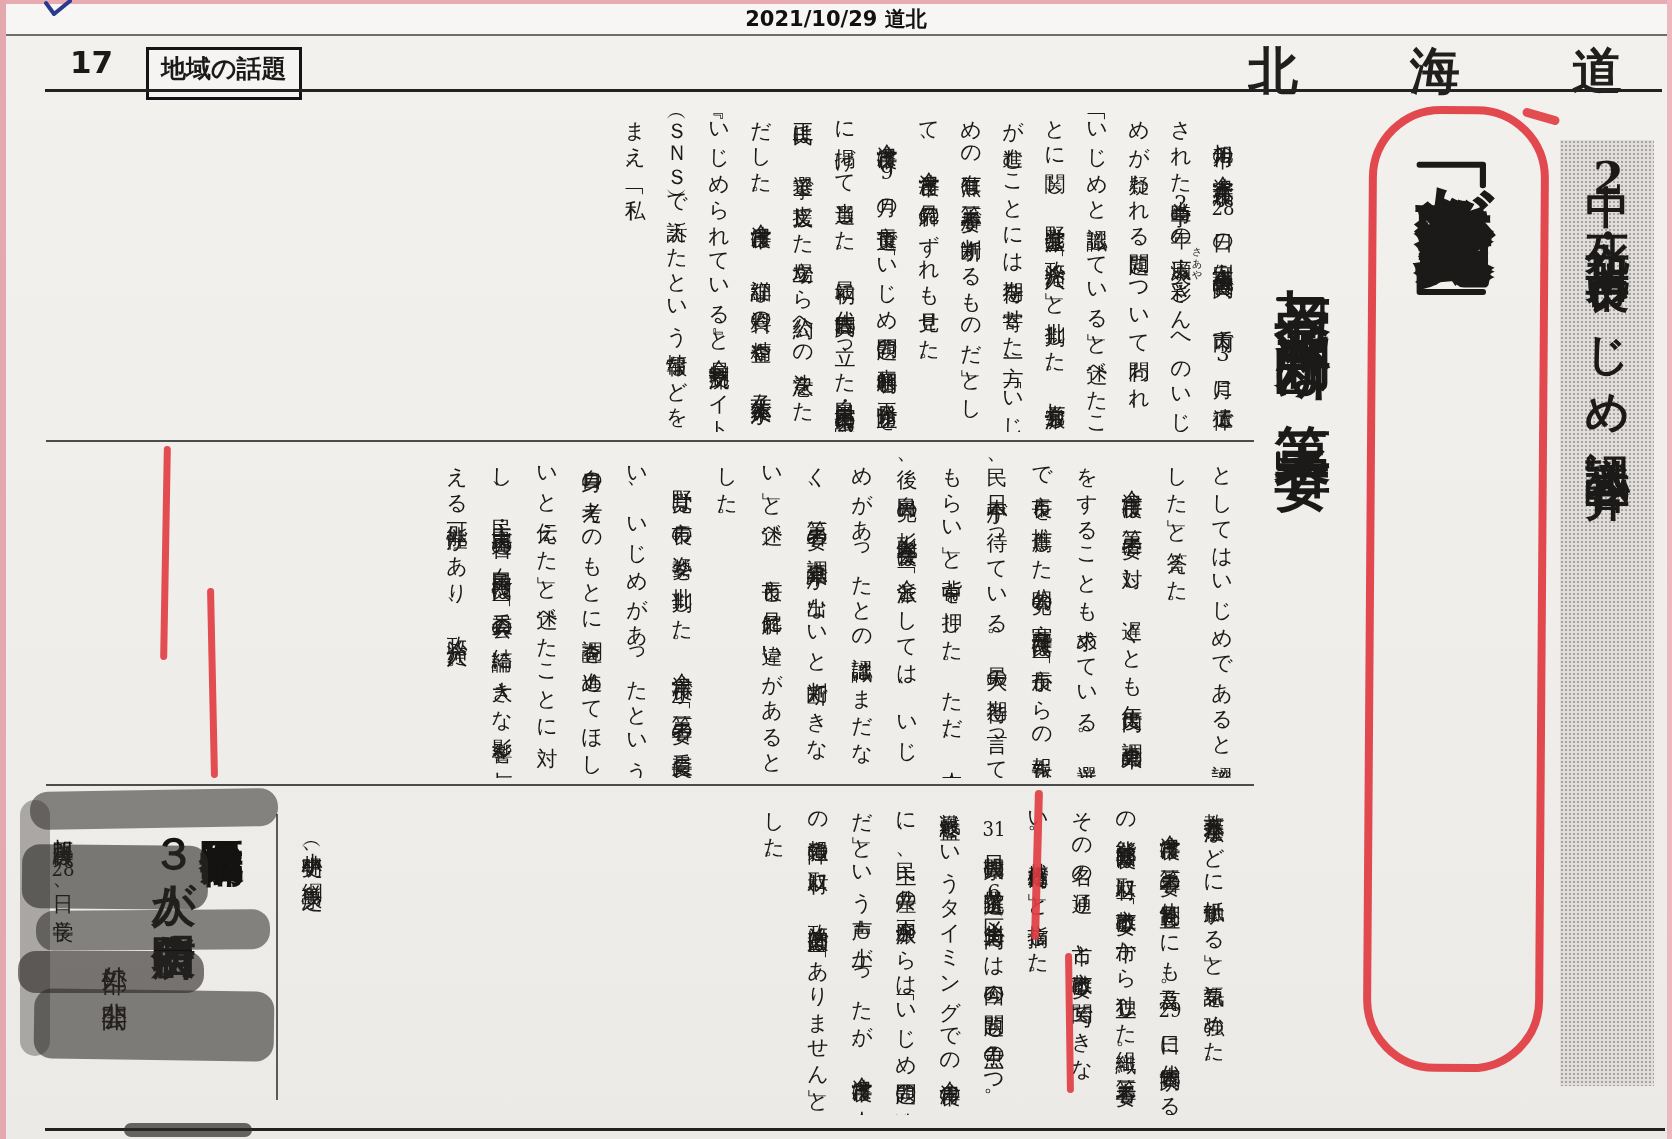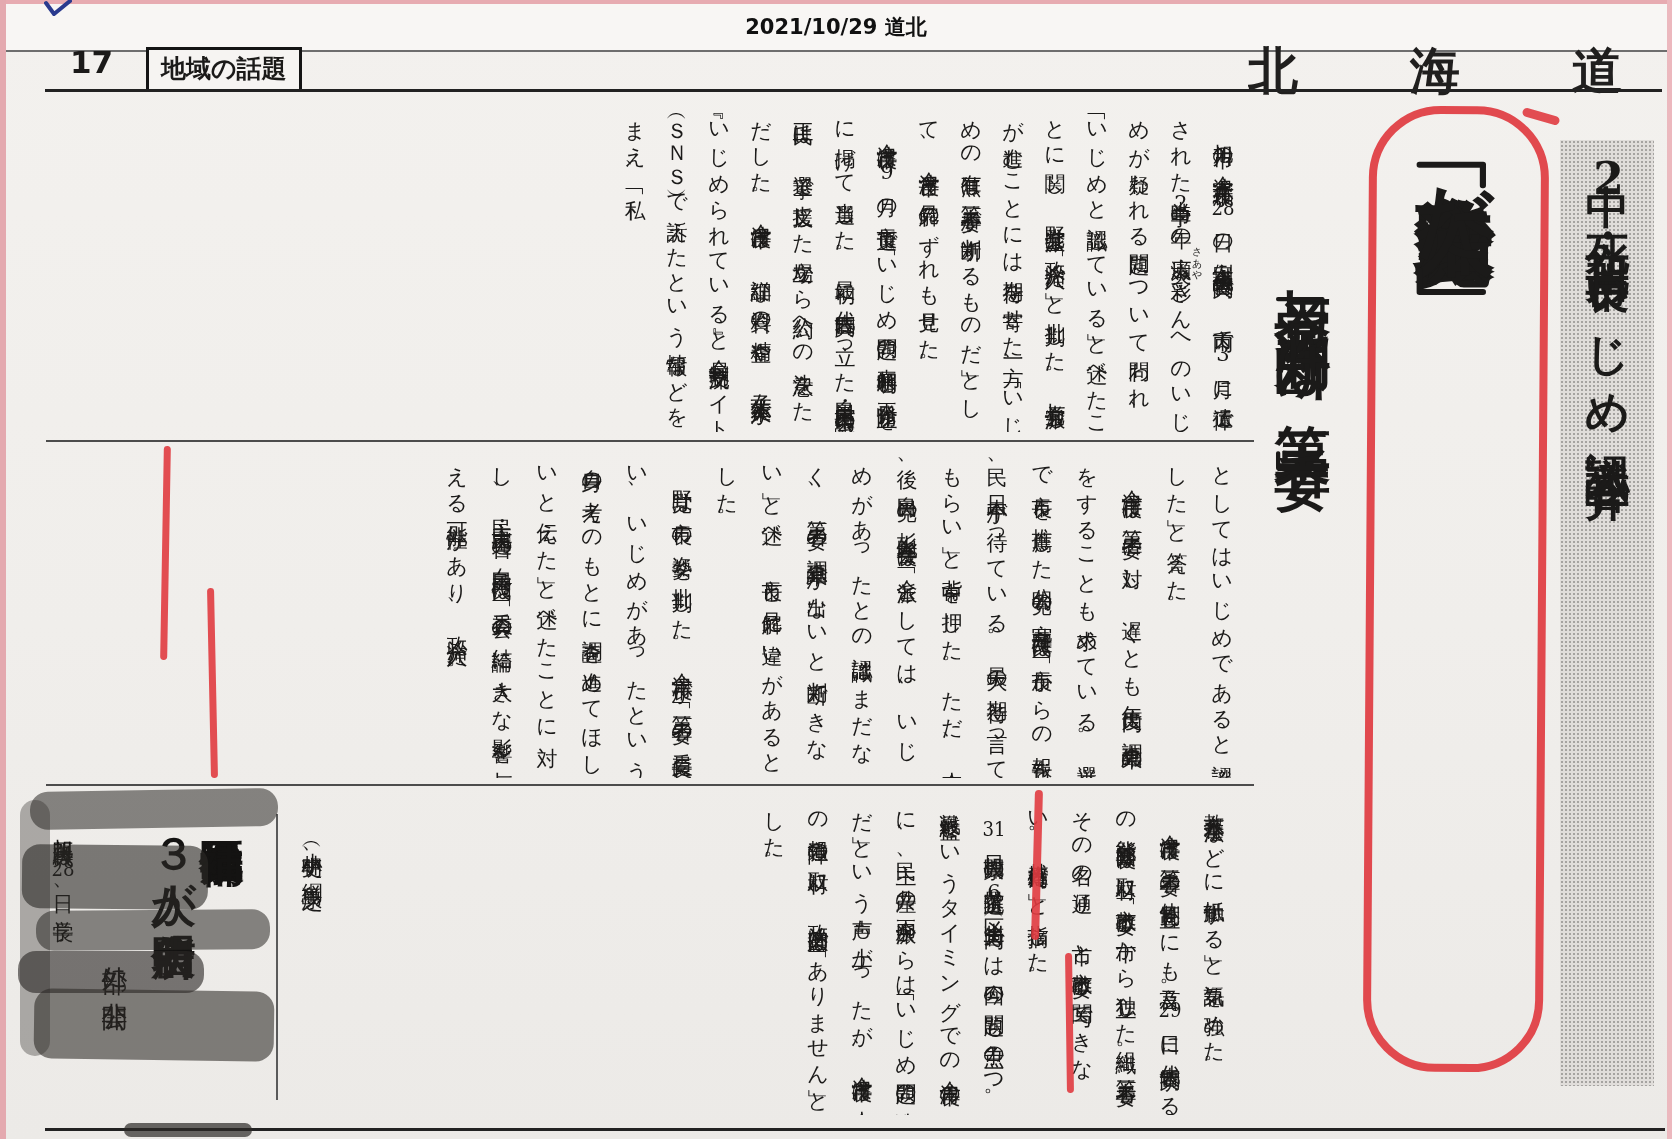--- a/index.html
+++ b/index.html
@@ -3,29 +3,29 @@
 <meta charset="utf-8">
 <style>
   html,body { margin:0; padding:0; background:#d8d6d3; }
   .page {
     position:relative; width:1672px; height:1139px; overflow:hidden;
     background:linear-gradient(180deg,#f3f1ee 0%,#f0eeeb 55%,#eceae7 100%);
     font-family:"DejaVu Serif","Liberation Serif",serif; color:#1b1a19;
   }
   .edge { position:absolute; z-index:50; }
   .titlebar {
-    position:absolute; left:0; top:0; width:1672px; height:52px; box-sizing:border-box;
+    position:absolute; left:0; top:0; width:1672px; height:36px; box-sizing:border-box;
     background:#f8f6f4; border-top:4px solid #e7abb1; border-bottom:2px solid #6e6e6e;
     display:flex; align-items:center; justify-content:center;
     font-family:"DejaVu Sans","Liberation Sans",sans-serif; font-weight:bold; font-size:21px; color:#111;
   }
   .sans { font-family:"DejaVu Sans","Liberation Sans",sans-serif; }
   .pagenum { position:absolute; left:70px; top:44px; font-size:31px; font-weight:bold; }
   .sectionbox {
-    position:absolute; left:146px; top:47px; border:3px solid #141414; padding:2px 12px 4px;
+    position:absolute; left:146px; top:47px; border:3px solid #141414; padding:2px 12px 12px;
     font-size:25px; font-weight:bold; background:#f6f4f2;
   }
   .dateline {
     position:absolute; left:470px; top:52px; width:700px; text-align:center;
     font-size:26px; font-weight:bold; letter-spacing:2px;
   }
   .logo {
     position:absolute; left:1248px; top:38px; width:390px; overflow:hidden; white-space:nowrap;
     font-size:50px; font-weight:bold; letter-spacing:112px; color:#201f1e;
   }

